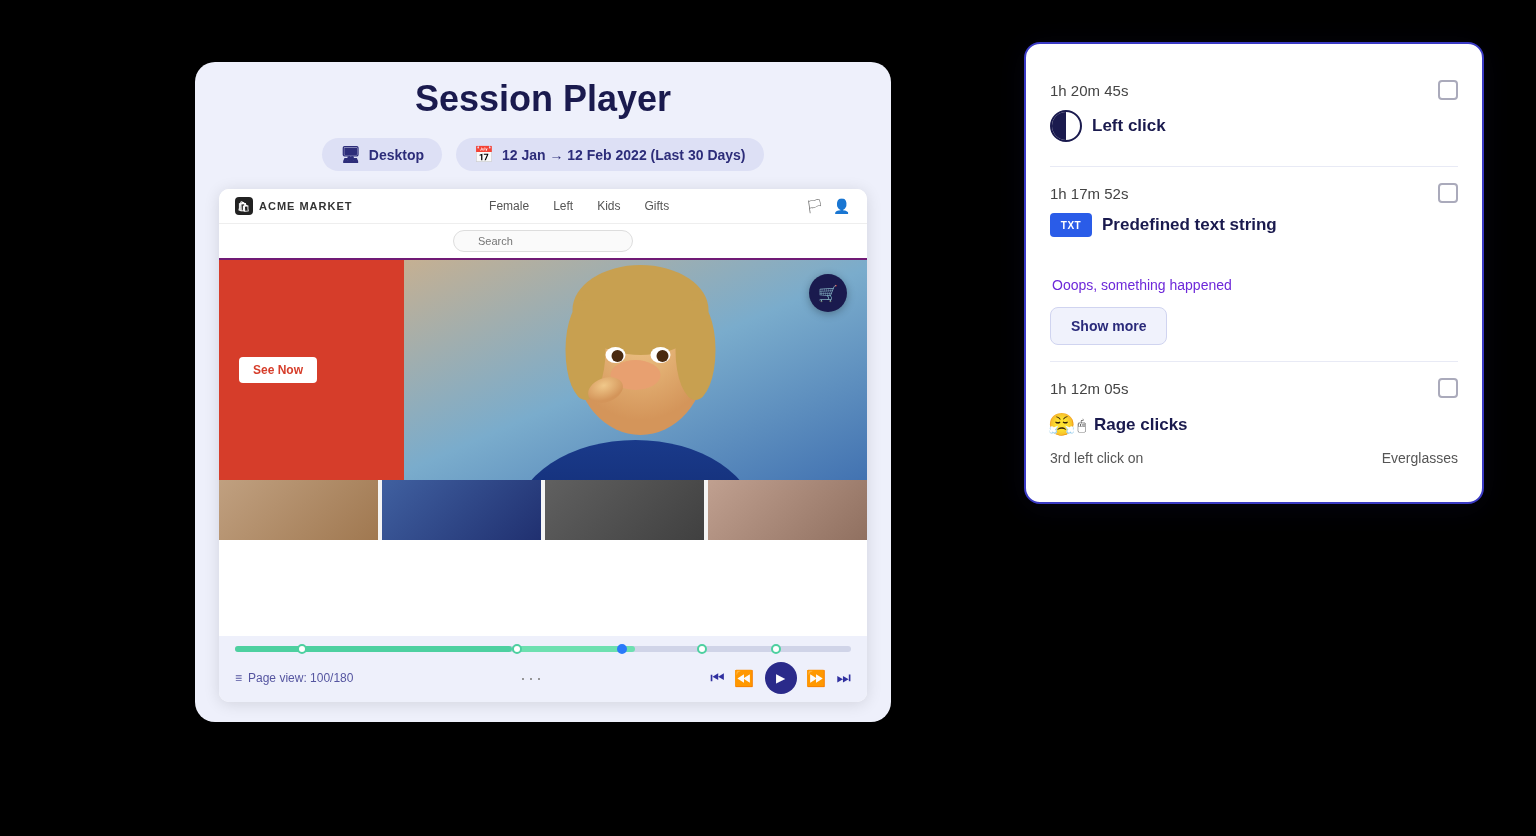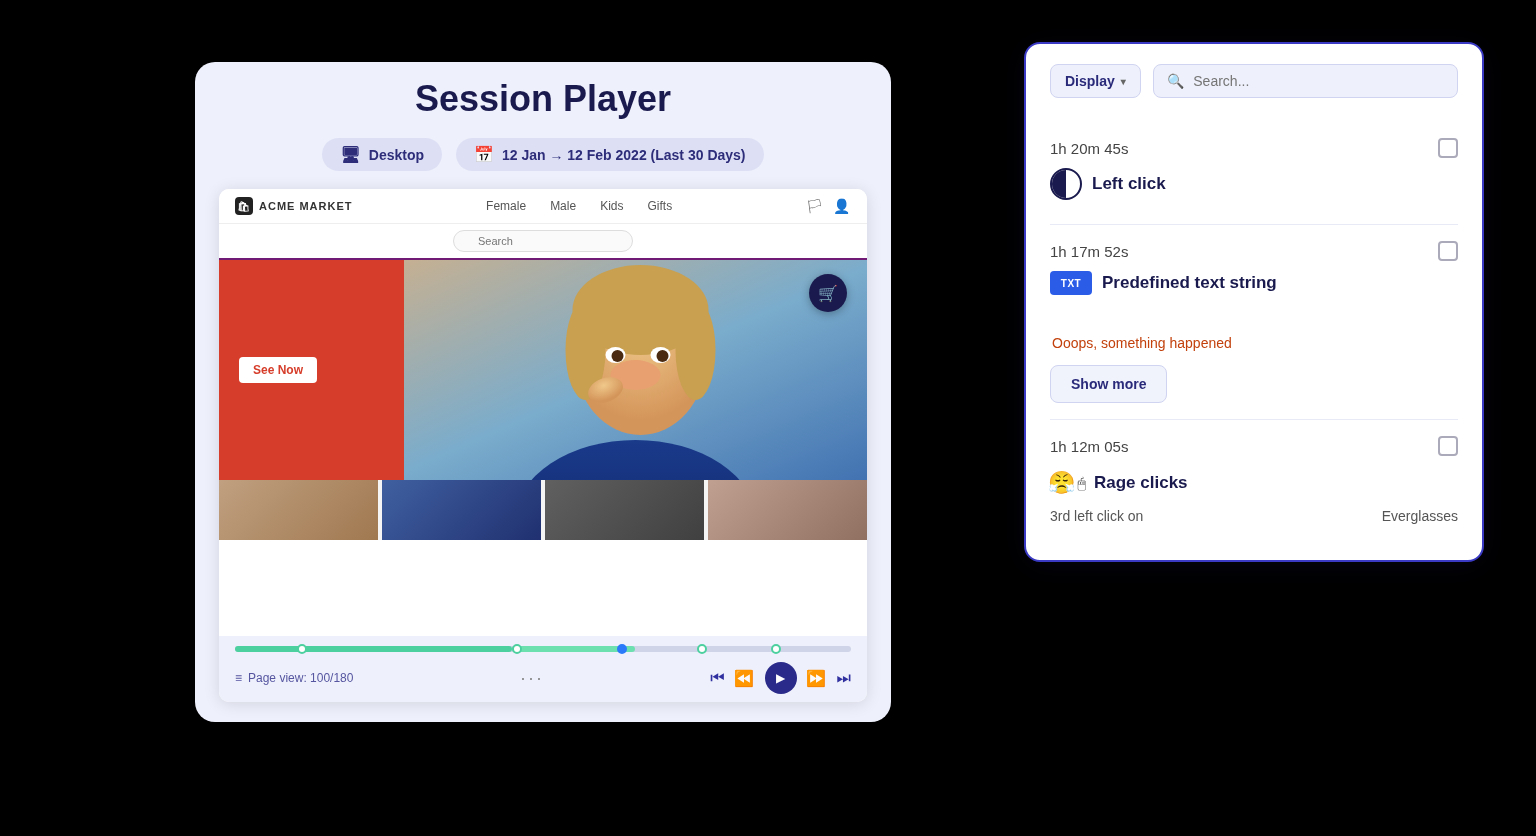--- a/index.html
+++ b/index.html
@@ -461,21 +461,21 @@
     }
 
     .event-label {
       font-size: 17px;
       font-weight: 700;
       color: #1a1a4e;
     }
 
     .event-detail {
       font-size: 14px;
-      color: #c2410c;
+      color: #6d28d9;
       margin-bottom: 10px;
       padding-left: 2px;
       margin-top: 40px;
     }
 
     .show-more-btn {
       background: #f0f2fc;
       border: 1.5px solid #d0d4f0;
       border-radius: 8px;
       padding: 10px 20px;
@@ -547,21 +547,21 @@
 
   <div class="browser-mockup">
 
     <div class="browser-topbar">
       <div class="browser-brand">
         <div class="browser-brand-icon">🛍</div>
         <span>ACME MARKET</span>
       </div>
       <div class="browser-nav">
         <span>Female</span>
-        <span>Male</span>
+        <span>Left</span>
         <span>Kids</span>
         <span>Gifts</span>
       </div>
       <div class="browser-icons">
         <span>🏳</span>
         <span>👤</span>
       </div>
     </div>
 
     <div class="browser-search-bar">
@@ -650,30 +650,20 @@
           <span>⏩</span>
           <span>⏭</span>
         </div>
       </div>
     </div>
   </div>
 </div>
 
 <div class="event-panel">
 
-  <div class="panel-header">
-    <button class="display-btn">
-      <span>Display</span>
-      <span class="chevron-icon">▾</span>
-    </button>
-    <div class="search-box">
-      <span style="color:#666;font-size:14px;">🔍</span>
-      <input type="text" style="border: none; background: transparent; outline: none; font-size: 14px; color: rgb(136, 136, 136); width: 100%;" placeholder="Search...">
-    </div>
-  </div>
 
   <div class="event-item">
     <div class="event-header-row">
       <span class="event-time">1h 20m 45s</span>
       <input type="checkbox" class="event-checkbox" style="">
     </div>
     <div class="event-type-row">
       <div class="half-circle-icon"></div>
       <span class="event-label">Left click</span>
     </div>

